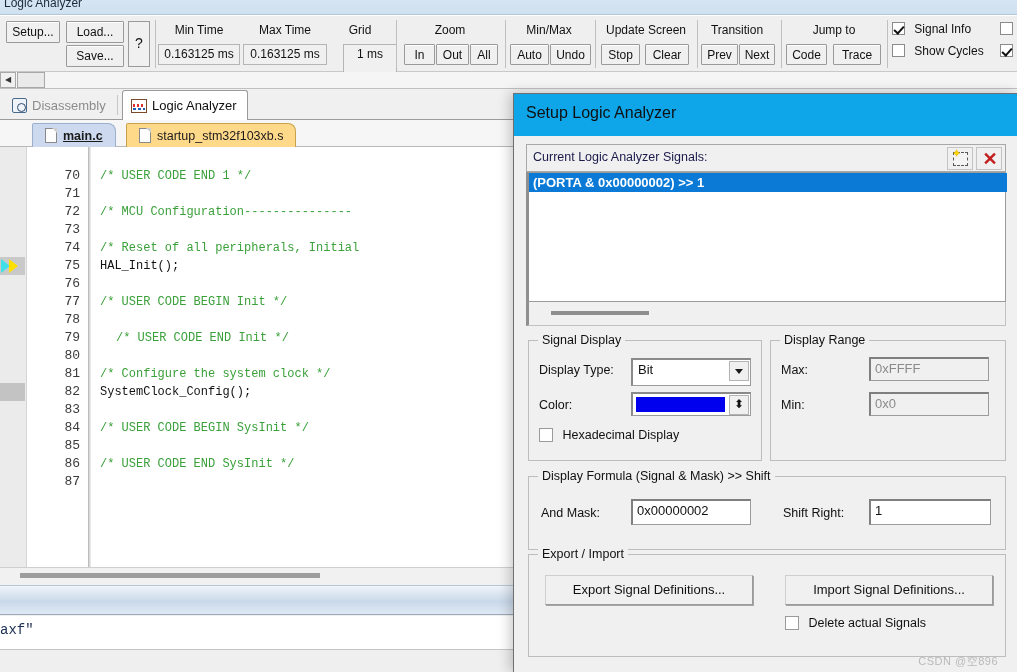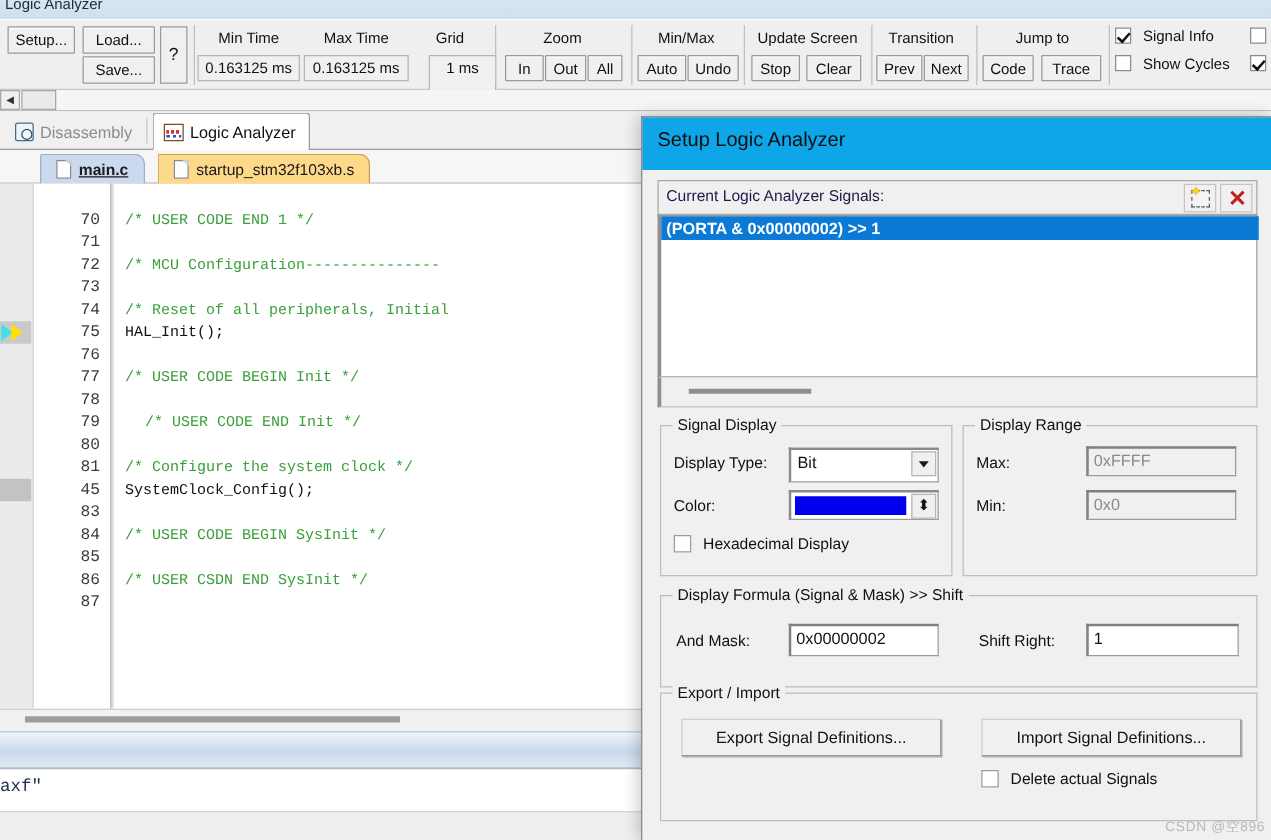--- a/index.html
+++ b/index.html
@@ -408,21 +408,21 @@
     background: #f0f0f0;
     border: 1px solid #9a9a9a;
     border-top-color: #cfcfcf; border-left-color: #cfcfcf;
     font-size: 13px; color: #111;
     text-align: center;
     cursor: default;
     box-shadow: 1px 1px 0 #a6a6a6;
   }
 
   #watermark {
-    position: absolute; right: 6px; bottom: 4px;
+    position: absolute; right: 20px; bottom: 4px;
     font-size: 11px; color: #b9b9b9; white-space: nowrap;
     letter-spacing: 0.5px;
     margin-left: 44px;
   }
 </style>
 </head>
 <body>
 
 <div id="root">
 
@@ -541,39 +541,39 @@
           <div class="lnum" style="top: 56px;">72</div>
           <div class="lnum" style="top: 74px;">73</div>
           <div class="lnum" style="top: 92px;">74</div>
           <div class="lnum" style="top: 110px;">75</div>
           <div class="lnum" style="top: 128px;">76</div>
           <div class="lnum" style="top: 146px;">77</div>
           <div class="lnum" style="top: 164px;">78</div>
           <div class="lnum" style="top: 182px;">79</div>
           <div class="lnum" style="top: 200px;">80</div>
           <div class="lnum" style="top: 218px;">81</div>
-          <div class="lnum" style="top: 236px;">45</div>
+          <div class="lnum" style="top: 236px;">82</div>
           <div class="lnum" style="top: 254px;">83</div>
           <div class="lnum" style="top: 272px;">84</div>
           <div class="lnum" style="top: 290px;">85</div>
           <div class="lnum" style="top: 308px;">86</div>
           <div class="lnum" style="top: 326px;">87</div>
         </div>
       <div id="codeline-border"></div>
       <div id="code-lines">
           <div class="cline comment" style="top: 20px;">/* USER CODE END 1 */</div>
           <div class="cline comment" style="top: 56px;">/* MCU Configuration---------------</div>
           <div class="cline comment" style="top: 92px;">/* Reset of all peripherals, Initial</div>
           <div class="cline code" style="top: 110px;">HAL_Init();</div>
           <div class="cline comment" style="top: 146px;">/* USER CODE BEGIN Init */</div>
           <div class="cline comment" style="top: 182px; margin-left: 16px;">/* USER CODE END Init */</div>
           <div class="cline comment" style="top: 218px;">/* Configure the system clock */</div>
           <div class="cline code" style="top: 236px;">SystemClock_Config();</div>
           <div class="cline comment" style="top: 272px;">/* USER CODE BEGIN SysInit */</div>
-          <div class="cline comment" style="top: 308px;">/* USER CSDN END SysInit */</div>
+          <div class="cline comment" style="top: 308px;">/* USER CODE END SysInit */</div>
         </div>
       <div id="code-vscroll"></div>
     </div>
 
     <div id="code-hscroll">
       <div class="hthumb"></div>
     </div>
     <div id="blue-strip"></div>
     <div id="cmd-line">
       <span id="cmd-text">axf"</span>

